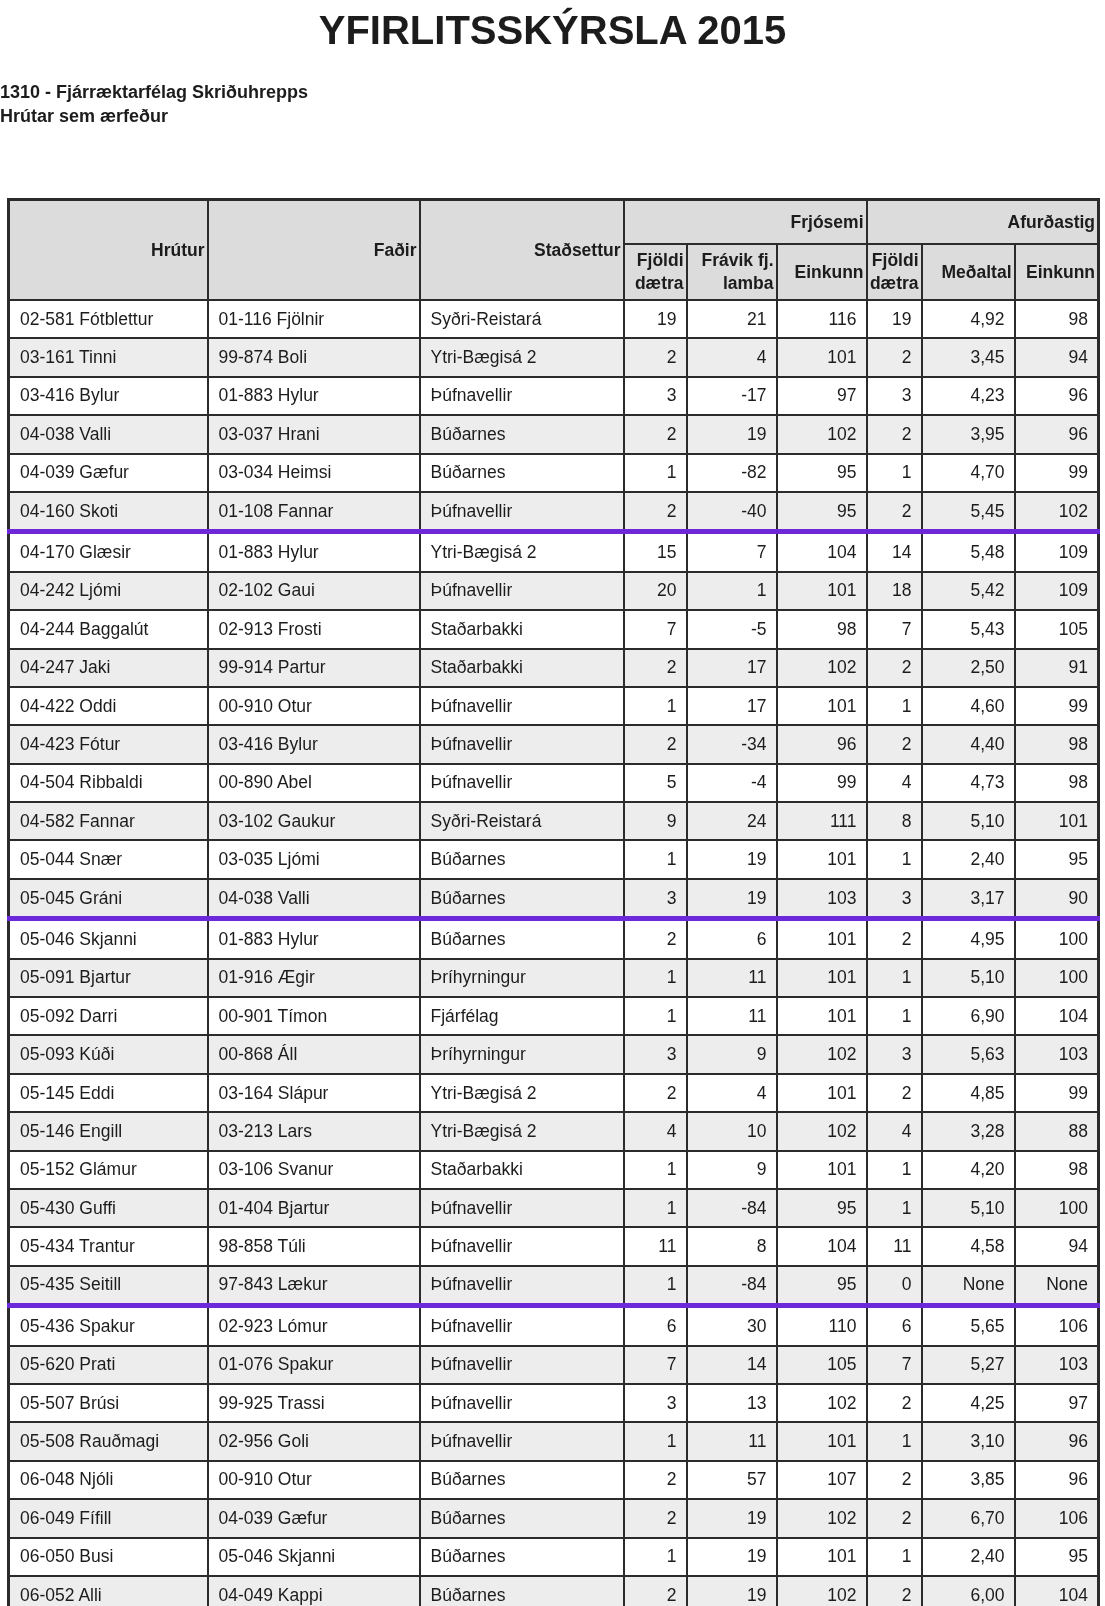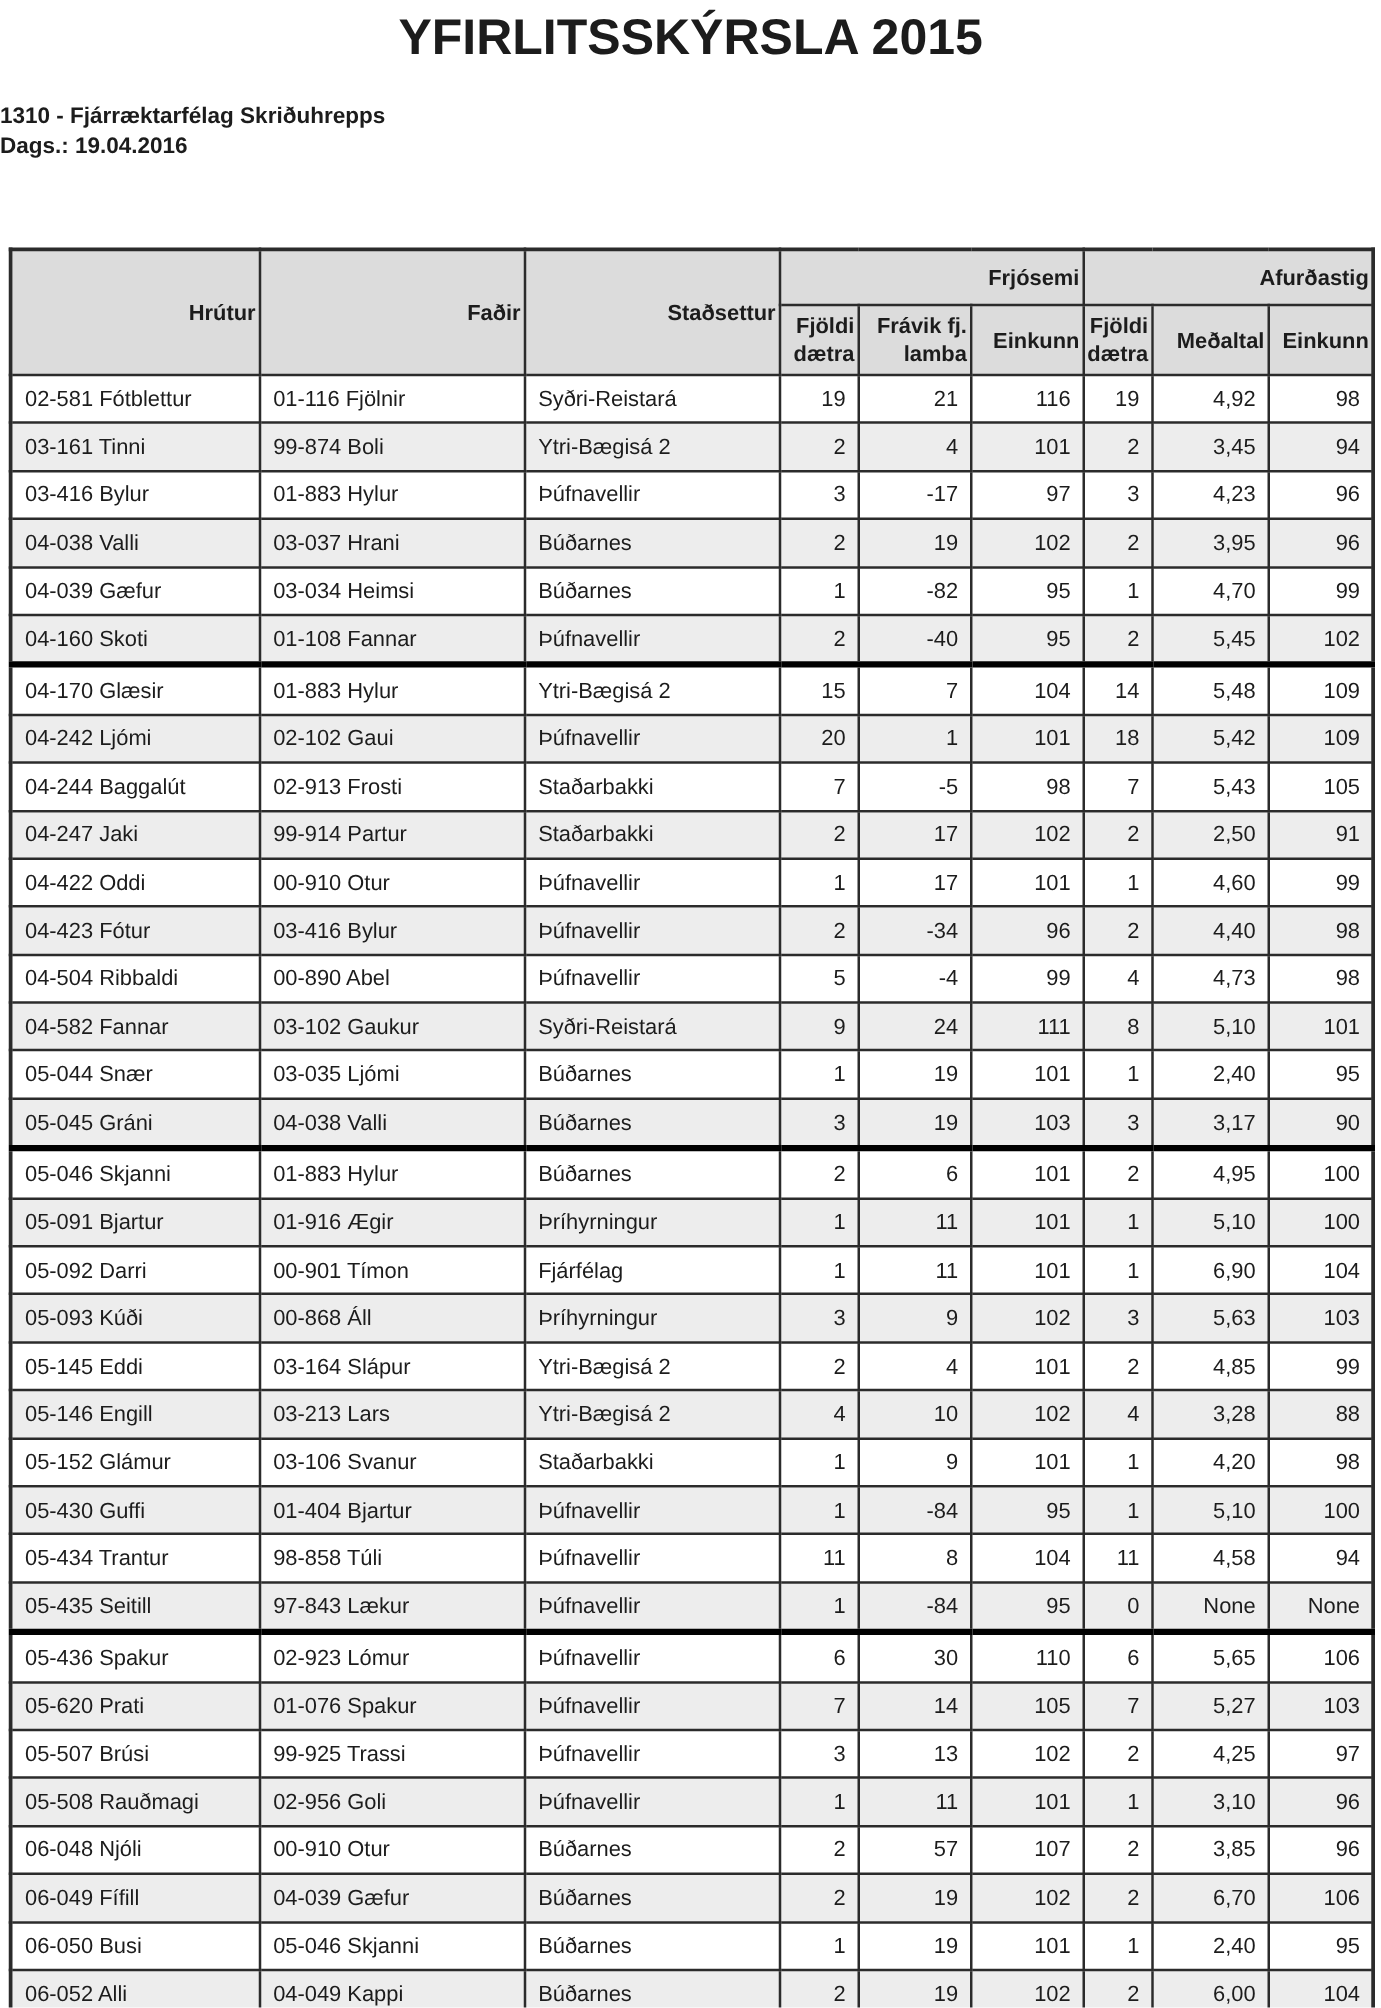--- a/index.html
+++ b/index.html
@@ -29,30 +29,30 @@
   thead th{
     background:#dcdcdc;font-weight:bold;text-align:right;vertical-align:middle;
     line-height:23px;padding:2px;
   }
   thead tr.group-row th{height:38px;}
   thead tr.sub-row th{height:50px;}
   tbody td{height:36.4px;vertical-align:middle;background:#ffffff;}
   tbody tr:nth-child(even) td{background:#ededed;}
   tbody td.txt{text-align:left;padding:0 4px 0 10px;white-space:nowrap;}
   tbody td.num{text-align:right;padding:0 9px 0 2px;white-space:nowrap;}
-  tbody tr.pbreak td{border-top:5px solid #000000;}
+  tbody tr.pbreak td{border-top:5px solid #6d28d9;}
 </style>
 </head>
 <body>
 
 <div class="doc-title">YFIRLITSSKÝRSLA 2015</div>
 
 <div class="doc-subtitles">
   <div>1310 - Fjárræktarfélag Skriðuhrepps</div>
-  <div>Dags.: 19.04.2016</div>
+  <div>Hrútar sem ærfeður</div>
 </div>
 
 <table class="report">
   <colgroup id="cols">
       <col style="width: 199px;">
       <col style="width: 212px;">
       <col style="width: 204px;">
       <col style="width: 63px;">
       <col style="width: 90px;">
       <col style="width: 90px;">

